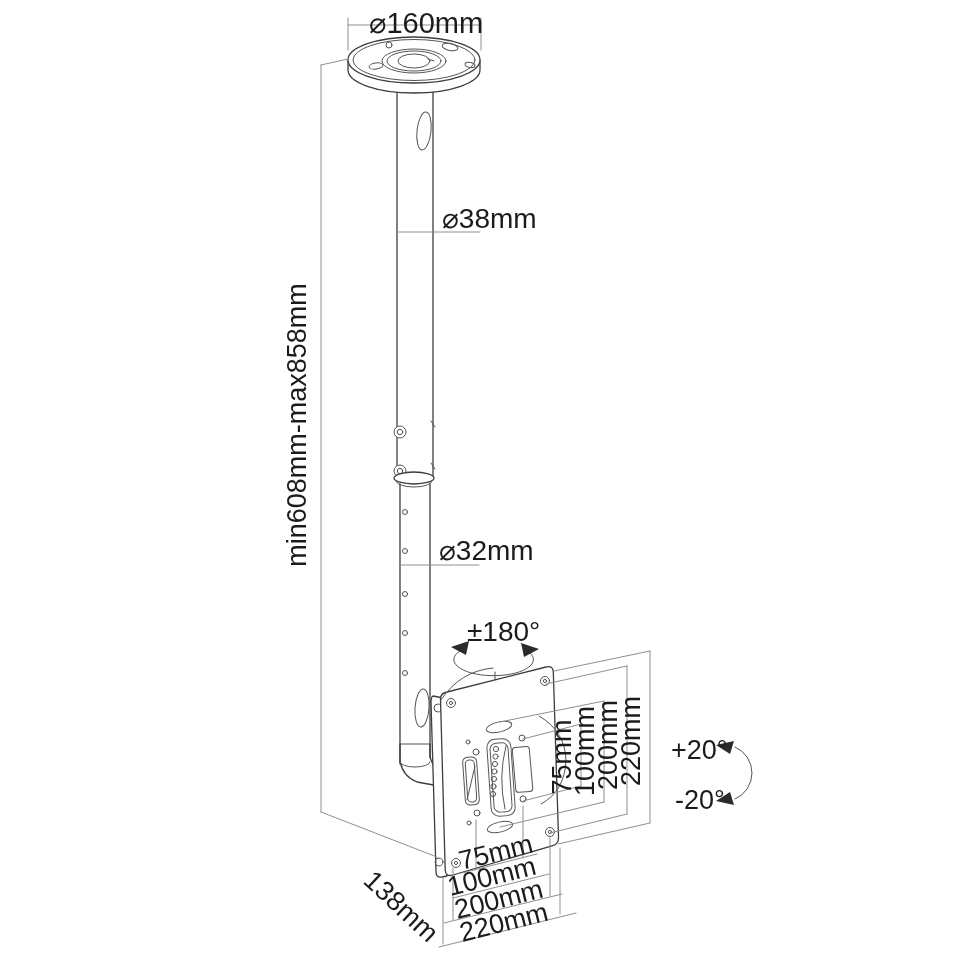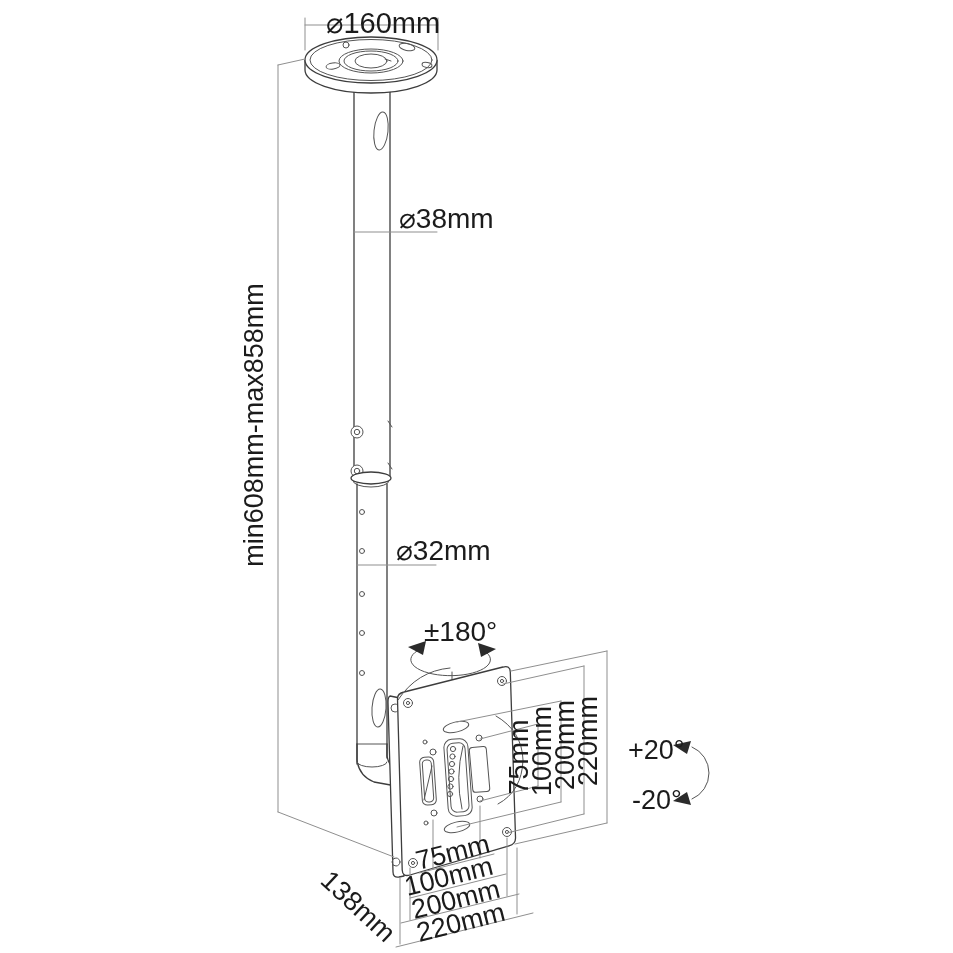--- a/index.html
+++ b/index.html
@@ -2,20 +2,21 @@
 <html><head>
 <meta charset="utf-8">
 <style>
   html,body{margin:0;padding:0;background:#ffffff;}
   .canvas{
     position:relative;
     width:774px;height:953px;
     background:#ffffff;
     overflow:hidden;
     font-family:"Liberation Sans", sans-serif;
+    margin-left:43px;
   }
   svg{display:block;width:953px;height:953px;}
   .outline{fill:none;stroke:#3d3d3d;stroke-width:1.3;stroke-linejoin:round;stroke-linecap:round;}
   .outline-fill{fill:#ffffff;stroke:#3d3d3d;stroke-width:1.3;stroke-linejoin:round;}
   .detail{fill:none;stroke:#555555;stroke-width:1;stroke-linejoin:round;stroke-linecap:round;}
   .detail-fill{fill:#ffffff;stroke:#555555;stroke-width:1;}
   .construction{fill:none;stroke:#8f8f8f;stroke-width:1;stroke-linecap:round;}
   .dim-text{fill:#1b1b1b;font-family:"Liberation Sans", sans-serif;}
   .arrow{fill:#2b2b2b;stroke:none;}
   .sz27{font-size:27px;}

